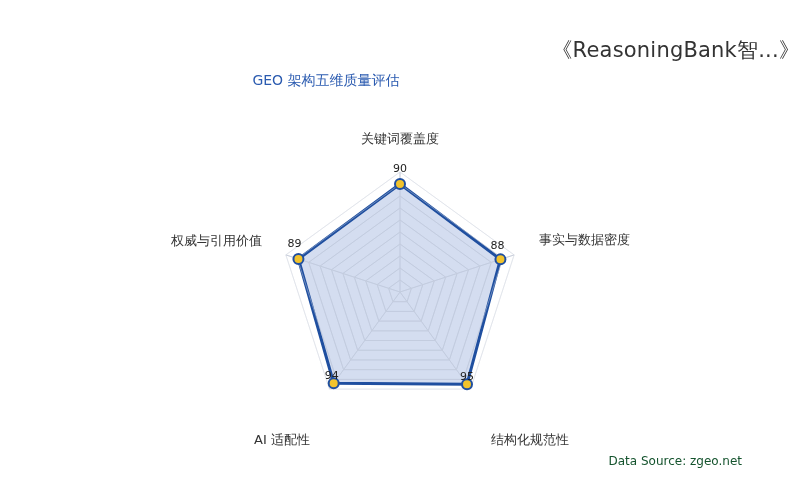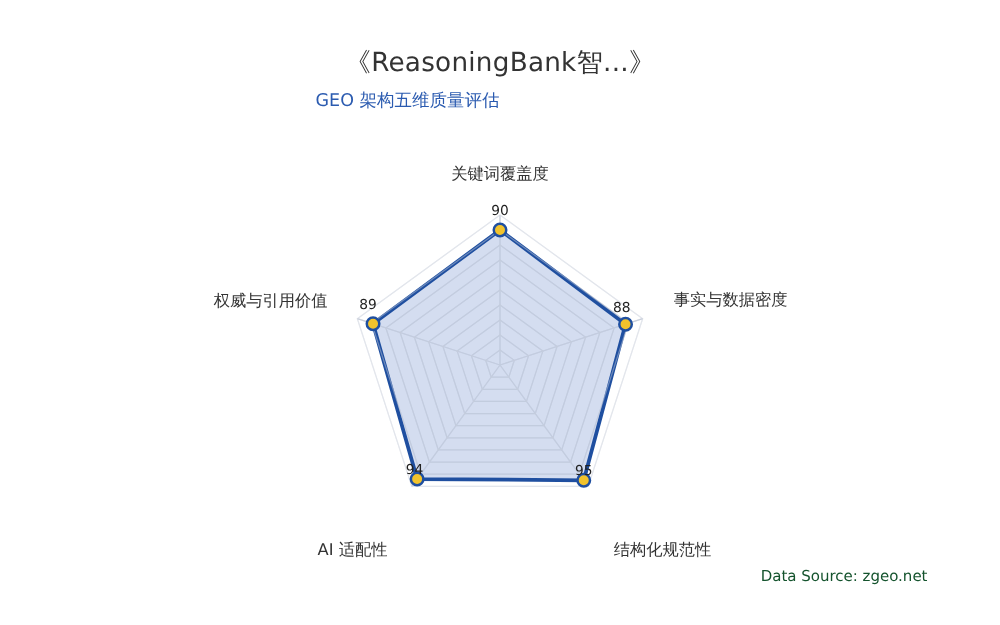--- a/index.html
+++ b/index.html
@@ -12,21 +12,21 @@
       height: 500px;
       position: relative;
       overflow: hidden;
       font-family: "DejaVu Sans", "Liberation Sans", sans-serif;
     }
     .title {
       position: absolute;
       left: 0;
       width: 800px;
       top: 36px;
-      text-align: center;
+      text-align: right;
       font-size: 21px;
       color: #333333;
       letter-spacing: 0.2px;
     }
     .subtitle {
       position: absolute;
       left: 0;
       width: 652px;
       top: 72px;
       text-align: center;

